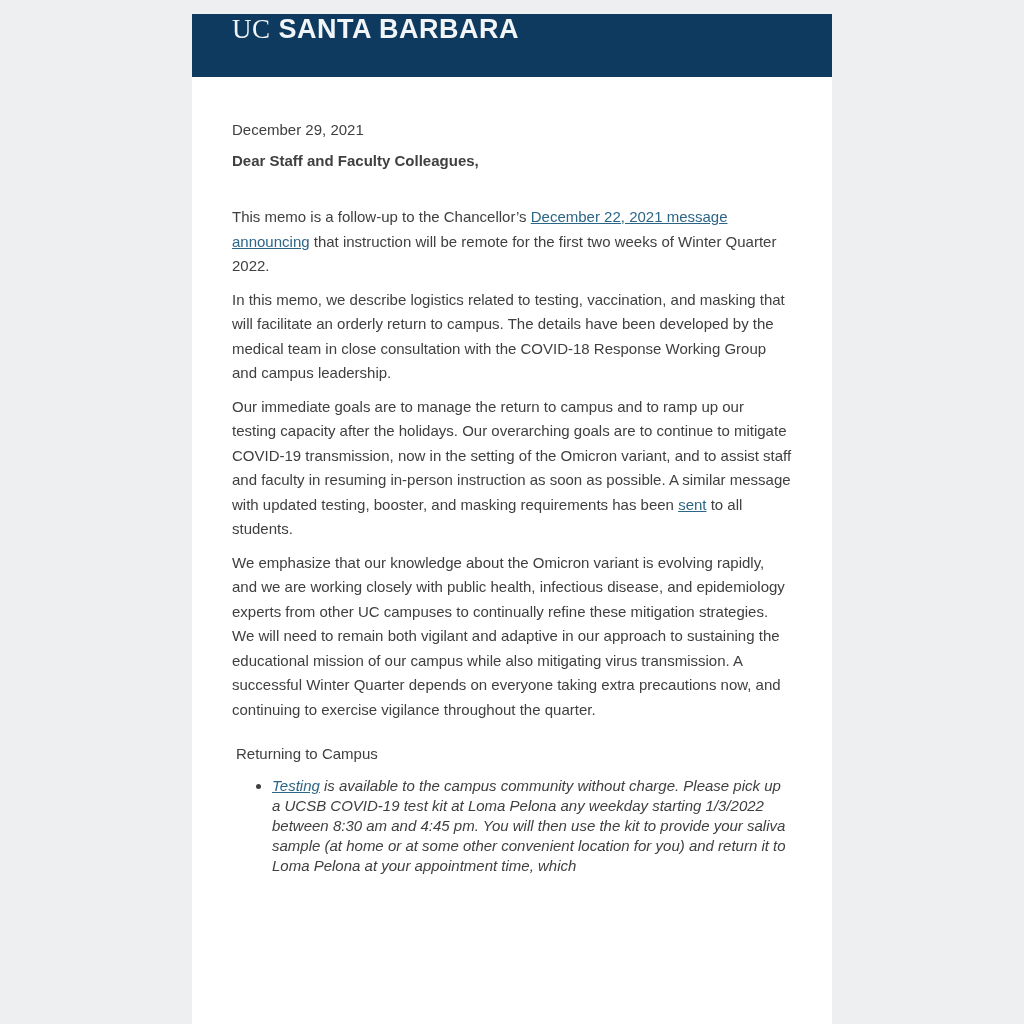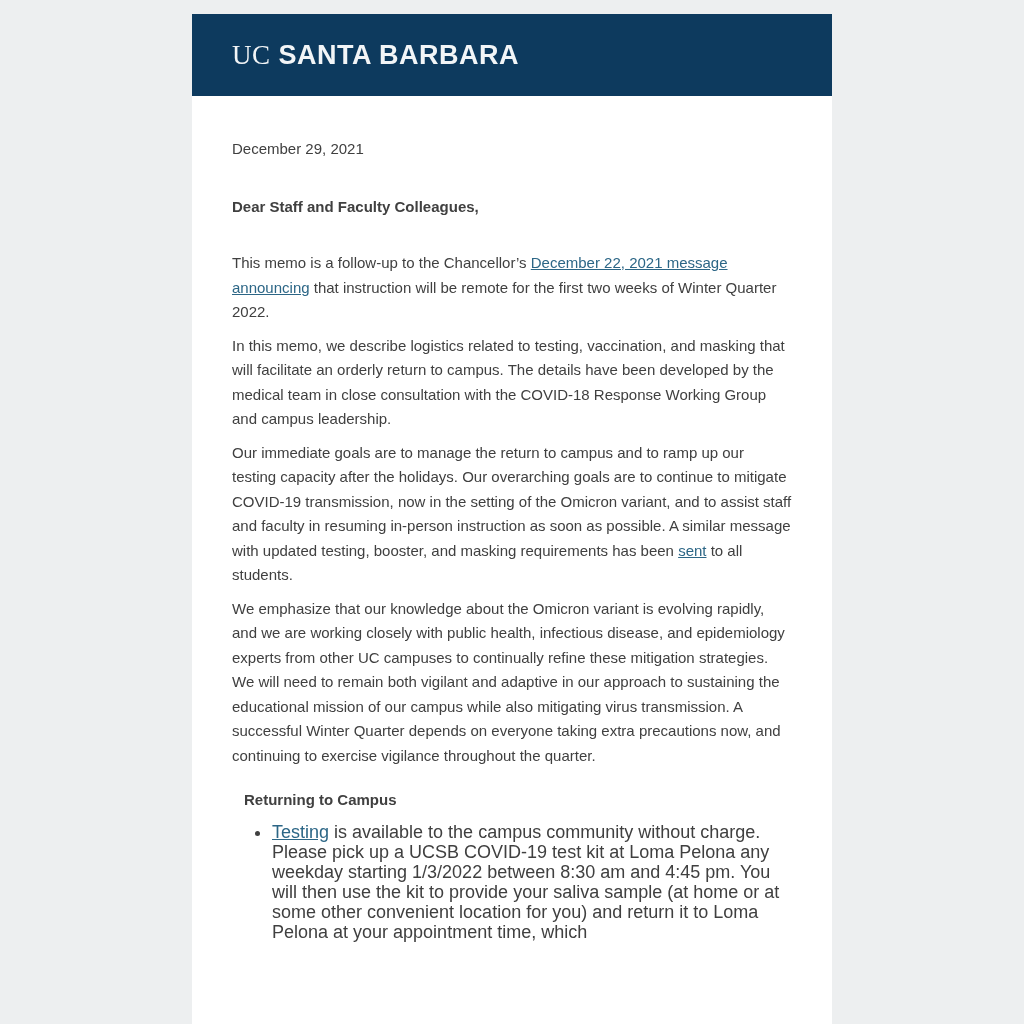--- a/index.html
+++ b/index.html
@@ -12,23 +12,22 @@
     font-family: "Liberation Sans", sans-serif;
   }
   .memo-card {
     width: 640px;
     margin: 14px auto 0;
     background: #ffffff;
     min-height: 1010px;
   }
   .masthead {
     background: #0d3a5e;
-    height: 82px;
+    height: 63px;
     display: flex;
-    align-items: center;
     padding: 0 40px;
     box-sizing: border-box;
   }
   .logo {
     color: #f2f5f7;
     font-size: 27px;
     white-space: nowrap;
     letter-spacing: 0.5px;
   }
   .logo-uc {
@@ -40,37 +39,38 @@
     font-family: "Liberation Sans", sans-serif;
     font-weight: 700;
   }
   .content {
     padding: 41px 40px 0;
     color: #404040;
     font-size: 15px;
     line-height: 24.5px;
   }
   .content p { margin: 0 0 9px; }
-  p.date { margin-bottom: 33px; }
+  p.date { margin-bottom: 6px; }
   p.salutation { font-weight: 700; margin-bottom: 32px; }
-  p.section-heading { font-weight: 700; margin: 20px 12px 9px; }
+  p.section-heading { font-weight: 400; margin: 20px 4px 9px; }
   p.bold-para { font-weight: 700; line-height: 25px; margin-bottom: 9px; }
   a.memo-link {
     color: #2c6686;
     text-decoration: underline;
     cursor: pointer;
   }
   ul.bullet-list {
     margin: 0;
     padding-left: 40px;
   }
   ul.bullet-list li {
     line-height: 20px;
-    font-size: 18px;
+    font-size: 15px;
     color: #404040;
+    font-style: italic;
   }
 </style>
 </head>
 <body>
 
 <div class="memo-card">
 
   <header class="masthead">
     <div class="logo"><span class="logo-uc">UC</span><span class="logo-wordmark">SANTA BARBARA</span></div>
   </header>

